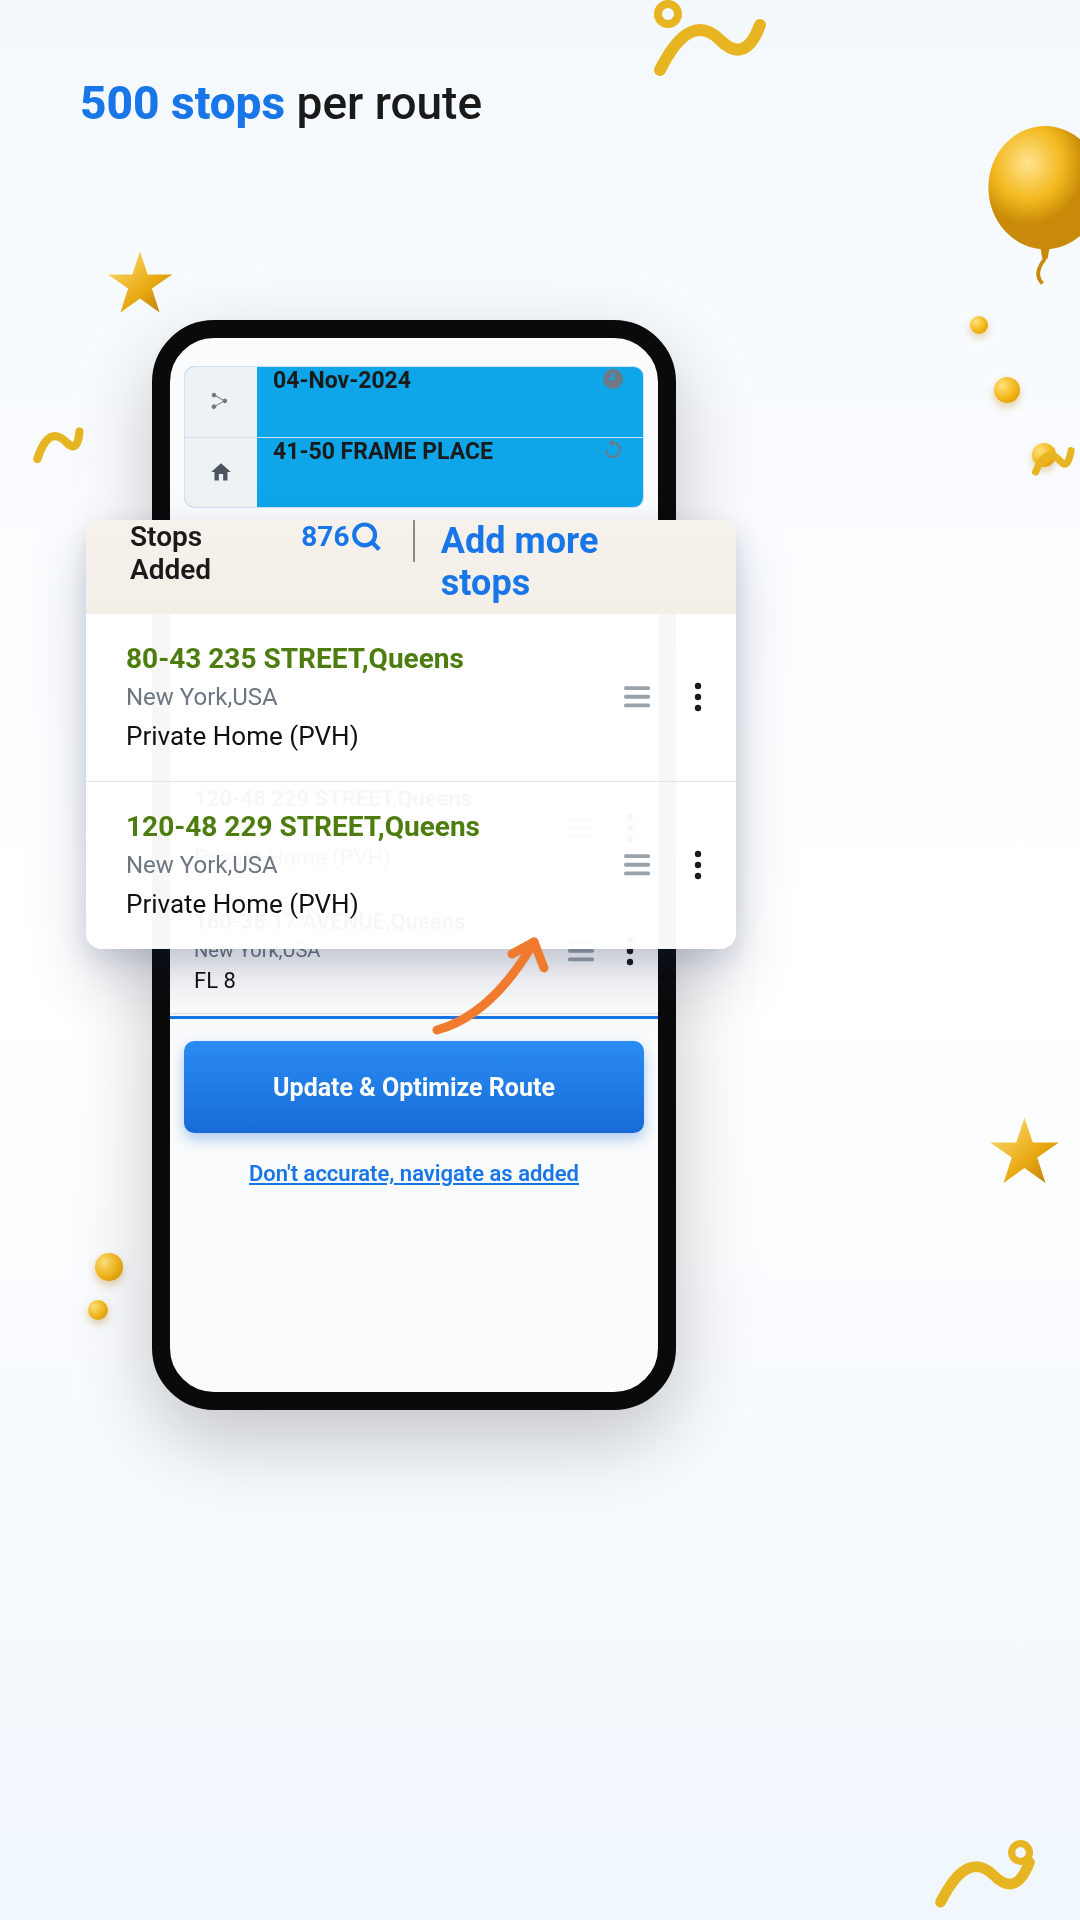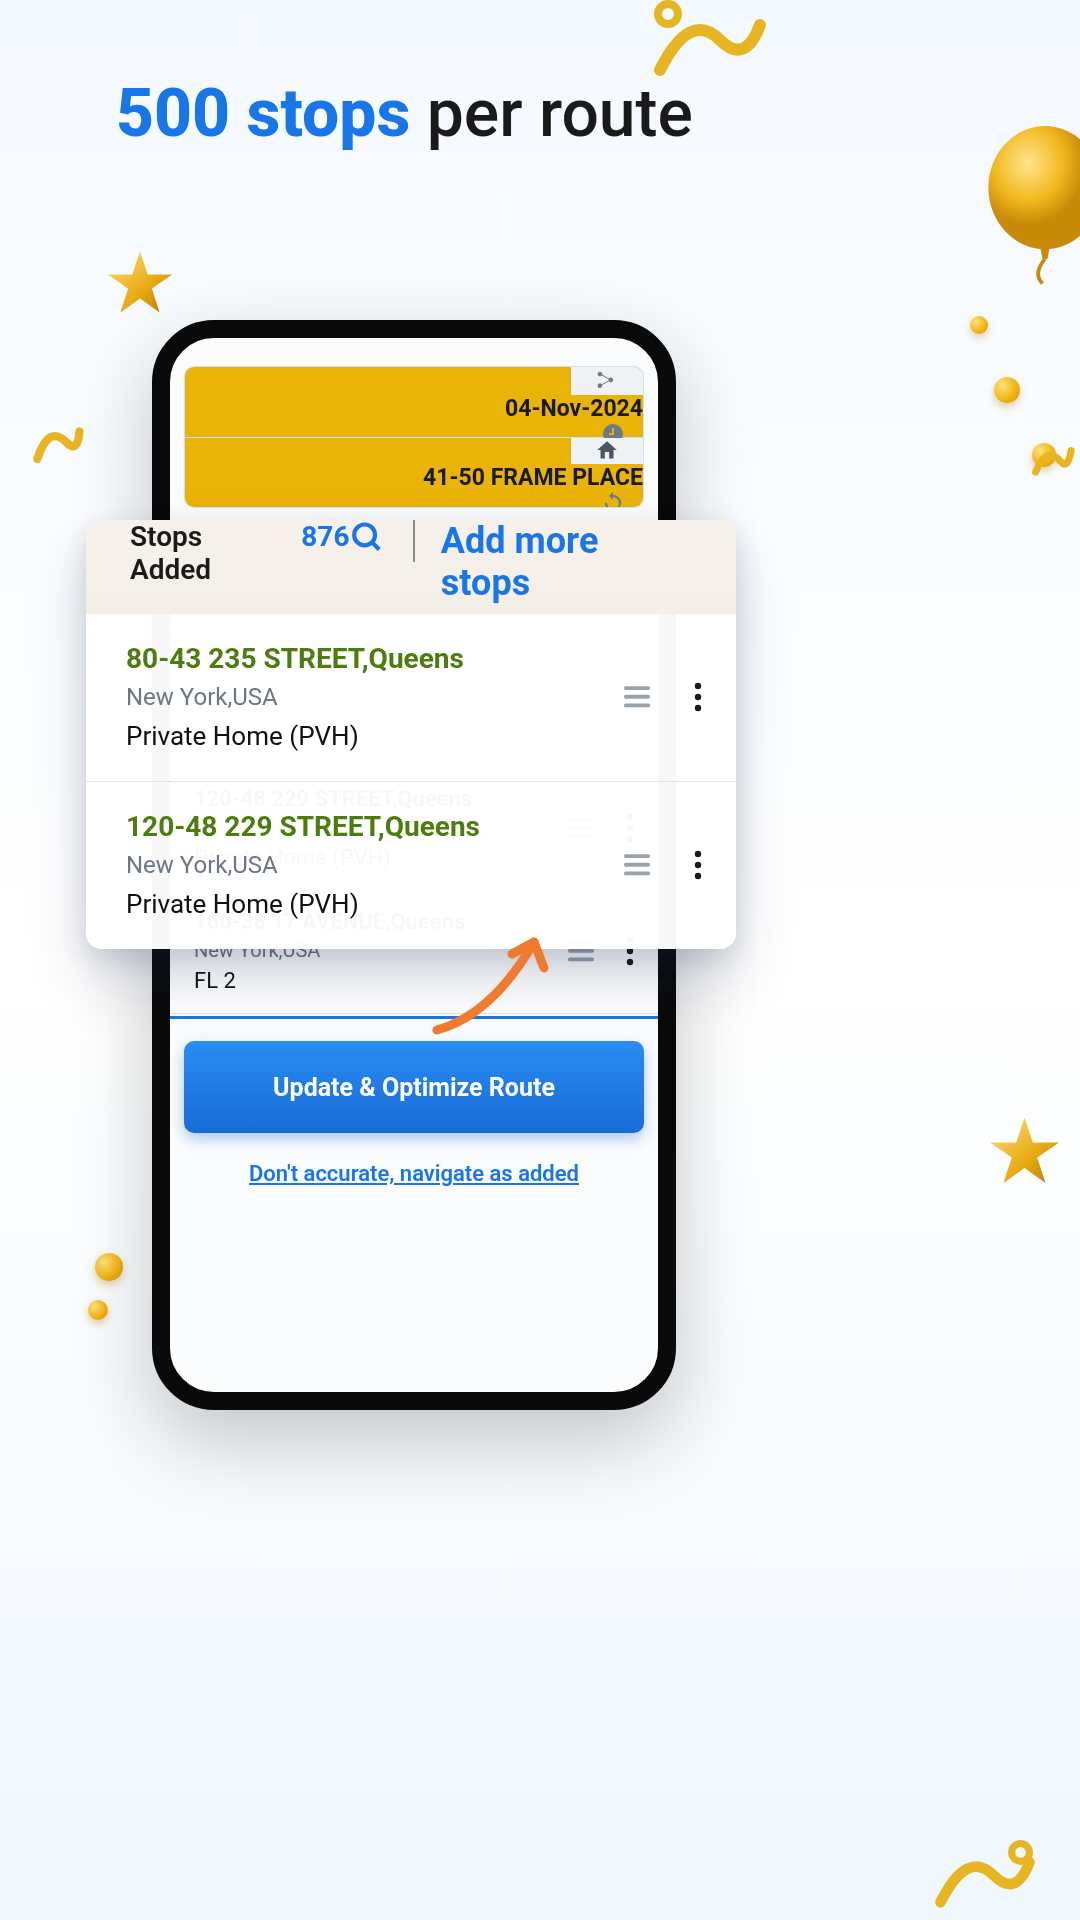--- a/index.html
+++ b/index.html
@@ -24,25 +24,24 @@
   font-weight: 800;
   color: #1876e8;
   line-height: 1.1;
 }
 .headline .line1 .muted {
   color: #1a1a1a;
   font-weight: 500;
 }
 .headline .line2 {
   margin-top: 18px;
-  font-size: 66px;
+  font-size: 46px;
   font-weight: 800;
   color: #1876e8;
   line-height: 1.1;
-  margin-left: 36px;
 }
 .headline .line2 .muted {
   color: #1a1a1a;
   font-weight: 500;
 }
 
 
 .deco { position: absolute; pointer-events: none; }
 .star1 { top: 248px; left: 105px; width: 70px; height: 70px; }
 .star2 { top: 1114px; right: 18px; width: 75px; height: 75px; }
@@ -74,24 +73,23 @@
 
 
 .top-card {
   margin: 28px 14px 0 14px;
   border: 1px solid #cfe1f3;
   border-radius: 10px;
   overflow: hidden;
 }
 .top-card .row {
   display: flex;
-  align-items: flex-end;
+  align-items: flex-start;
   height: 70px;
-  background: #eab308;
-  flex-direction: column;
+  background: #0ea5e9;
 }
 .top-card .row + .row { border-top: 1px solid #cfe1f3; }
 .top-card .icon-cell {
   width: 72px;
   height: 100%;
   background: #eef2f5;
   display: flex;
   align-items: center;
   justify-content: center;
 }
@@ -326,21 +324,21 @@
             <circle cx="4" cy="4" r="3.2" fill="#1a1a1a"></circle>
             <circle cx="4" cy="15" r="3.2" fill="#1a1a1a"></circle>
             <circle cx="4" cy="26" r="3.2" fill="#1a1a1a"></circle>
           </svg>
       </div>
     </div>
     <div class="stop-item">
       <div class="stop-main">
         <div class="stop-title">160-38 17 AVENUE,Queens</div>
         <div class="stop-sub">New York,USA</div>
-        <div class="stop-cat">FL 2</div>
+        <div class="stop-cat">FL 8</div>
       </div>
       <div class="stop-actions">
         <svg class="drag-handle-svg" viewBox="0 0 24 20">
             <rect width="24" height="3.5" rx="1.5" fill="#9aa2ab"></rect>
             <rect y="8" width="24" height="3.5" rx="1.5" fill="#9aa2ab"></rect>
             <rect y="16" width="24" height="3.5" rx="1.5" fill="#9aa2ab"></rect>
           </svg>
         <svg class="kebab-svg" viewBox="0 0 8 30">
             <circle cx="4" cy="4" r="3.2" fill="#1a1a1a"></circle>
             <circle cx="4" cy="15" r="3.2" fill="#1a1a1a"></circle>

